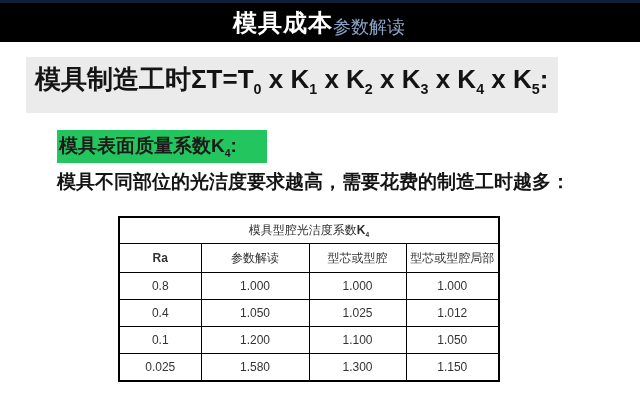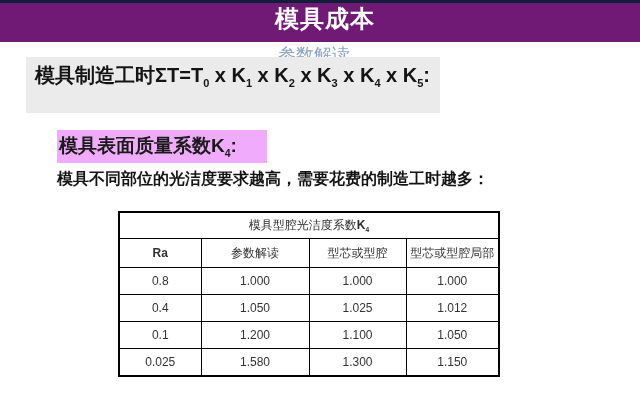--- a/index.html
+++ b/index.html
@@ -7,73 +7,72 @@
     width: 640px; height: 407px;
     background: #ffffff;
     font-family: "Liberation Sans", "DejaVu Sans", sans-serif;
     overflow: hidden;
     position: relative;
   }
 
   
   .titlebar {
     height: 39px;
-    background: #701a75;
+    background: #000000;
     border-top: 3px solid #0f1f3a;
     display: flex;
     align-items: center;
-    justify-content: flex-start;
-    flex-direction: column;
+    justify-content: center;
   }
   .titlebar .title {
     color: #ffffff;
     font-weight: bold;
     font-size: 24px;
     margin-left: 10px;
     letter-spacing: 1px;
   }
   .titlebar .section {
     color: #8ba3c7;
     font-size: 18px;
     margin-right: 12px;
     margin-top: 8px;
   }
 
   
   .formula-box {
     display: inline-block;
     margin: 15px 0 0 26px;
     background: #ebebeb;
-    padding: 5px 10px 24px 9px;
-    font-size: 20px;
+    padding: 5px 10px 16px 9px;
+    font-size: 26px;
     font-weight: bold;
     color: #141414;
     white-space: nowrap;
   }
   sub {
     font-size: 0.55em;
     line-height: 0;
   }
 
   
   .subheading-wrap { margin: 17px 0 0 57px; }
   .subheading {
     display: inline-block;
-    background: #f0abfc;
+    background: #22c55e;
     padding: 3px 30px 4px 2px;
     font-size: 19px;
     font-weight: bold;
     color: #1a1a1a;
     white-space: nowrap;
   }
 
   
   .desc {
     margin: 6px 0 10px 57px;
-    font-size: 16px;
+    font-size: 19px;
     font-weight: bold;
     color: #141414;
     white-space: nowrap;
   }
 
   
   .k4-table {
     margin: 21px 0 0 118px;
     border-collapse: collapse;
     width: 380px;

